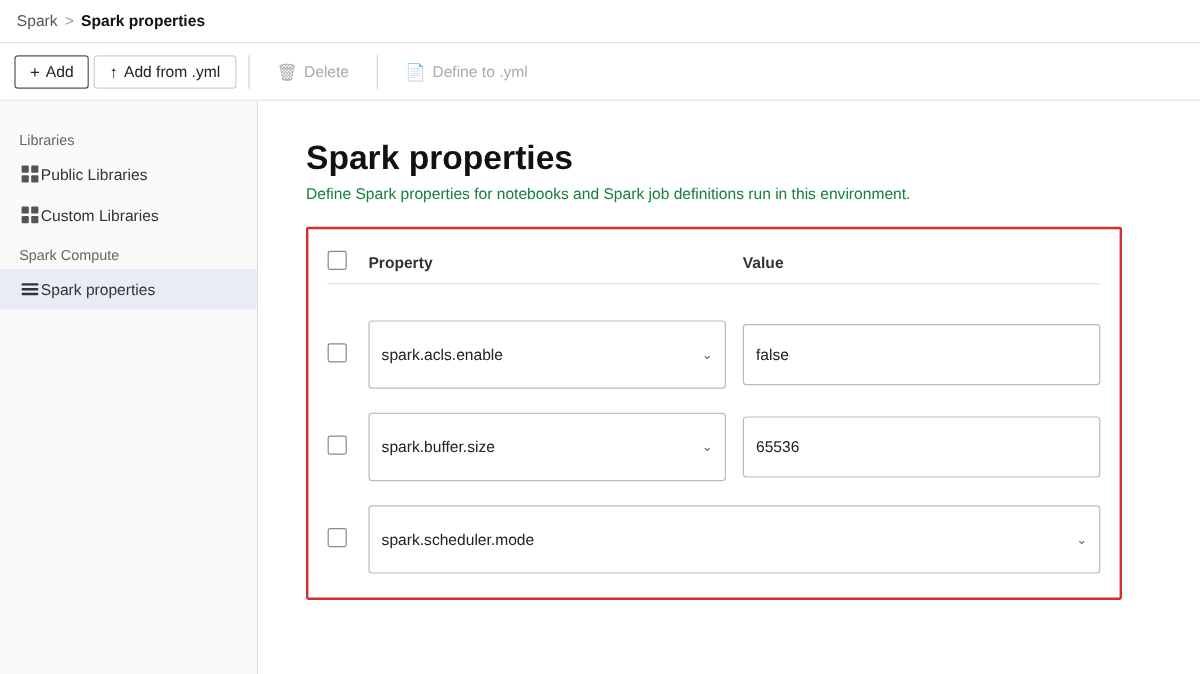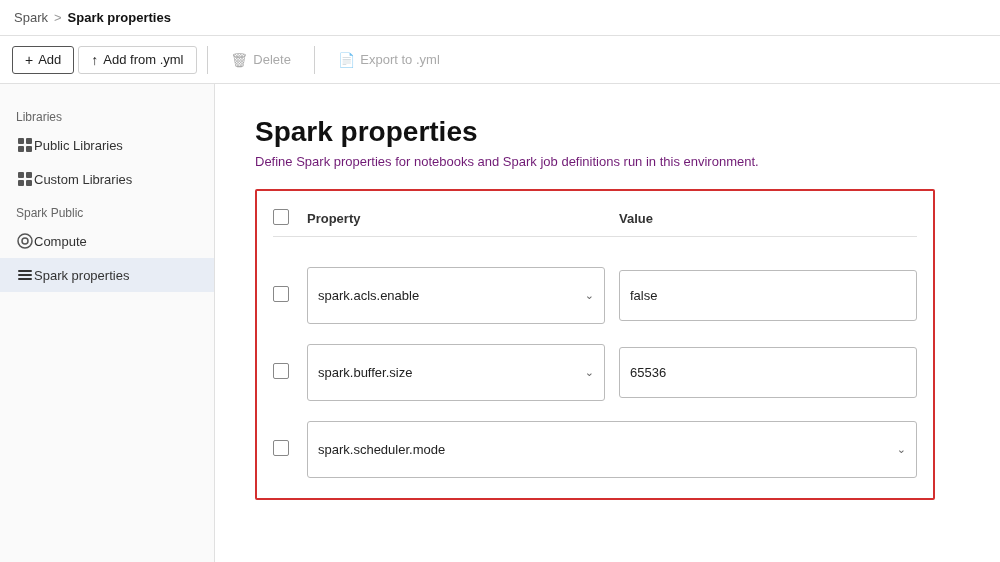--- a/index.html
+++ b/index.html
@@ -41,21 +41,21 @@
       display: flex; align-items: center; padding: 8px 16px; cursor: pointer; font-size: 13px; color: #333; border-radius: 0;
     }
     .sidebar-item.active { background: #e8edf5; font-weight: 500; }
     .sidebar-item-icon { width: 18px; height: 18px; display: flex; align-items: center; justify-content: center; flex-shrink: 0; }
 
     
     .content {
       flex: 1; padding: 32px 40px; overflow-y: auto; background: #fff;
     }
     .page-title { font-size: 28px; font-weight: 700; color: #111; margin-bottom: 6px; }
-    .page-desc { font-size: 13px; color: #701a75; margin-bottom: 20px; }
+    .page-desc { font-size: 13px; color: #15803d; margin-bottom: 20px; }
 
     
     .props-table-wrapper {
       border: 2px solid #d32f2f; border-radius: 2px; padding: 10px 16px; max-width: 680px;
     }
     .props-header-row {
       display: flex; align-items: center; gap: 14px; padding: 8px 0; border-bottom: 1px solid #e0e0e0; margin-bottom: 20px;
     }
     .props-header-row .col-prop { flex: 1; font-weight: 600; font-size: 13px; }
     .props-header-row .col-val { flex: 1; font-weight: 600; font-size: 13px; }
@@ -105,21 +105,21 @@
     <span>Add from .yml</span>
   </button>
   <div class="toolbar-sep"></div>
   <button class="toolbar-btn-ghost">
     <span class="toolbar-btn-icon">🗑</span>
     <span>Delete</span>
   </button>
   <div class="toolbar-sep"></div>
   <button class="toolbar-btn-ghost">
     <span class="toolbar-btn-icon">📄</span>
-    <span>Export to .yml</span>
+    <span>Define to .yml</span>
   </button>
 </div>
 
 <div class="main-layout">
 
   <div class="sidebar">
 
     <div class="sidebar-section-label">Libraries</div>
 
     <div class="sidebar-item">
@@ -139,31 +139,22 @@
         <svg width="18" height="18" viewBox="0 0 18 18" fill="none">
           <rect x="2" y="2" width="6" height="6" rx="1" fill="#555"></rect>
           <rect x="10" y="2" width="6" height="6" rx="1" fill="#555"></rect>
           <rect x="2" y="10" width="6" height="6" rx="1" fill="#555"></rect>
           <rect x="10" y="10" width="6" height="6" rx="1" fill="#555"></rect>
         </svg>
       </div>
       <span>Custom Libraries</span>
     </div>
 
-    <div class="sidebar-section-label">Spark Public</div>
-
-    <div class="sidebar-item">
-      <div class="sidebar-item-icon">
-        <svg width="18" height="18" viewBox="0 0 18 18" fill="none">
-          <circle cx="9" cy="9" r="7" stroke="#555" stroke-width="1.5" fill="none"></circle>
-          <circle cx="9" cy="9" r="3" stroke="#555" stroke-width="1.5" fill="none"></circle>
-        </svg>
-      </div>
-      <span>Compute</span>
-    </div>
+    <div class="sidebar-section-label">Spark Compute</div>
+
 
     <div class="sidebar-item active">
       <div class="sidebar-item-icon">
         <svg width="18" height="18" viewBox="0 0 18 18" fill="none">
           <rect x="2" y="4" width="14" height="2" rx="1" fill="#333"></rect>
           <rect x="2" y="8" width="14" height="2" rx="1" fill="#333"></rect>
           <rect x="2" y="12" width="14" height="2" rx="1" fill="#333"></rect>
         </svg>
       </div>
       <span>Spark properties</span>

